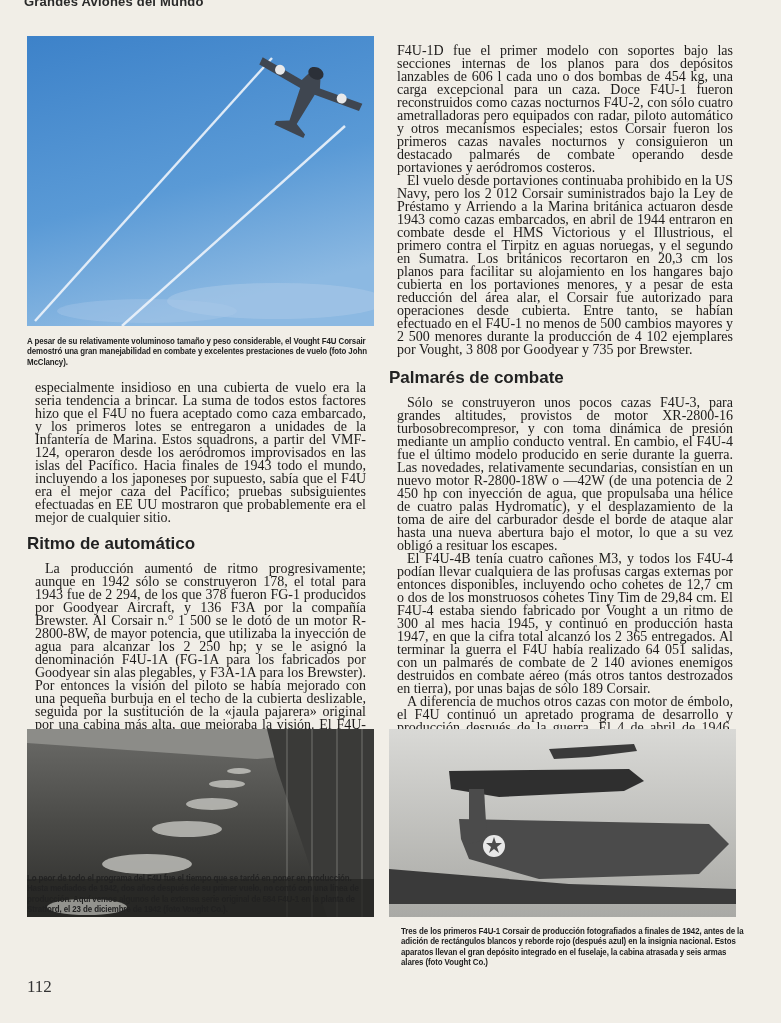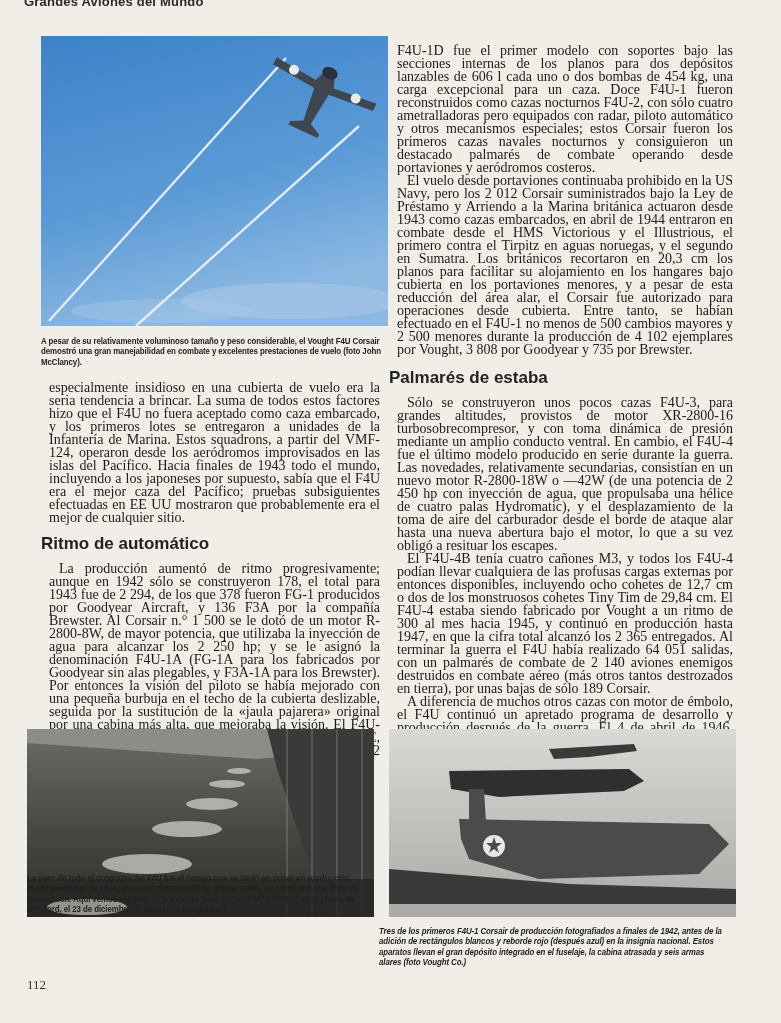--- a/index.html
+++ b/index.html
@@ -8,21 +8,21 @@
     background: #f1eee7;
     font-family: "Liberation Serif", serif;
     color: #1c1a19;
     position: relative;
   }
   .running-head {
     position: absolute; left: 24px; top: -6px;
     font-family: "Liberation Sans", sans-serif; font-weight: bold;
     font-size: 13px; color: #2a2a2a; letter-spacing: 0.2px;
   }
-  .col-left { position: absolute; left: 41px; top: 36px; width: 347px; }
+  .col-left { position: absolute; left: 27px; top: 36px; width: 347px; }
   .col-right { position: absolute; left: 389px; top: 36px; width: 352px; }
   .photo { position: relative; overflow: hidden; }
   .photo svg { display: block; width: 100%; height: 100%; }
   .caption {
     font-family: "Liberation Sans", sans-serif; font-weight: bold;
     font-size: 8.6px; line-height: 10.4px; color: #222;
     letter-spacing: -0.1px; margin-top: 10px;
     transform: scaleX(0.92); transform-origin: left top; width: 108%;
   }
   .body-text {
@@ -30,26 +30,26 @@
     hyphens: auto; margin: 8px;
   }
   .body-text p { margin: 0; text-indent: 10px; }
   .body-text p.noindent { text-indent: 0; }
   .section-heading {
     font-family: "Liberation Sans", sans-serif; font-weight: bold;
     font-size: 17px; color: #222; margin: 10px 0 6px 0;
   }
   .page-number {
     position: absolute; left: 27px; top: 977px;
-    font-size: 13px; color: #333;
+    font-size: 17px; color: #333;
   }
   .bottom-photo-left { position: absolute; left: 27px; top: 729px; width: 347px; height: 188px; }
   .bottom-photo-right { position: absolute; left: 389px; top: 729px; width: 347px; height: 188px; }
   .bottom-caption-left { position: absolute; left: 27px; top: 873px; width: 347px; }
-  .bottom-caption-right { position: absolute; left: 379px; top: 926px; width: 347px; font-style: italic; }
+  .bottom-caption-right { position: absolute; left: 401px; top: 926px; width: 347px; }
   .bottom-caption-left .caption, .bottom-caption-right .caption { margin-top: 0; }
 </style>
 </head>
 <body>
 
 <div class="running-head">Grandes Aviones del Mundo</div>
 
 <div class="col-left">
   <div class="photo" style="height:290px;">
     <svg viewBox="0 0 347 290" preserveAspectRatio="none">
@@ -82,21 +82,21 @@
   <div class="body-text">
     <p>La producción aumentó de ritmo progresivamente; aunque en 1942 sólo se construyeron 178, el total para 1943 fue de 2 294, de los que 378 fueron FG-1 producidos por Goodyear Aircraft, y 136 F3A por la compañía Brewster. Al Corsair n.° 1 500 se le dotó de un motor R-2800-8W, de mayor potencia, que utilizaba la inyección de agua para alcanzar los 2 250 hp; y se le asignó la denominación F4U-1A (FG-1A para los fabricados por Goodyear sin alas plegables, y F3A-1A para los Brewster). Por entonces la visión del piloto se había mejorado con una pequeña burbuja en el techo de la cubierta deslizable, seguida por la sustitución de la «jaula pajarera» original por una cabina más alta, que mejoraba la visión. El F4U-1B fue una variante para la Armada británica; el F4U-1C, un lote de 200 con cuatro cañones de 20 mm M2 (Hispano). El</p>
   </div>
 </div>
 
 <div class="col-right">
   <div class="body-text">
     <p class="noindent">F4U-1D fue el primer modelo con soportes bajo las secciones internas de los planos para dos depósitos lanzables de 606 l cada uno o dos bombas de 454 kg, una carga excepcional para un caza. Doce F4U-1 fueron reconstruidos como cazas nocturnos F4U-2, con sólo cuatro ametralladoras pero equipados con radar, piloto automático y otros mecanismos especiales; estos Corsair fueron los primeros cazas navales nocturnos y consiguieron un destacado palmarés de combate operando desde portaviones y aeródromos costeros.</p>
     <p>El vuelo desde portaviones continuaba prohibido en la US Navy, pero los 2 012 Corsair suministrados bajo la Ley de Préstamo y Arriendo a la Marina británica actuaron desde 1943 como cazas embarcados, en abril de 1944 entraron en combate desde el HMS Victorious y el Illustrious, el primero contra el Tirpitz en aguas noruegas, y el segundo en Sumatra. Los británicos recortaron en 20,3 cm los planos para facilitar su alojamiento en los hangares bajo cubierta en los portaviones menores, y a pesar de esta reducción del área alar, el Corsair fue autorizado para operaciones desde cubierta. Entre tanto, se habían efectuado en el F4U-1 no menos de 500 cambios mayores y 2 500 menores durante la producción de 4 102 ejemplares por Vought, 3 808 por Goodyear y 735 por Brewster.</p>
   </div>
-  <div class="section-heading" style="margin-top:12px;">Palmarés de estaba</div>
+  <div class="section-heading" style="margin-top:12px;">Palmarés de combate</div>
   <div class="body-text">
     <p>Sólo se construyeron unos pocos cazas F4U-3, para grandes altitudes, provistos de motor XR-2800-16 turbosobrecompresor, y con toma dinámica de presión mediante un amplio conducto ventral. En cambio, el F4U-4 fue el último modelo producido en serie durante la guerra. Las novedades, relativamente secundarias, consistían en un nuevo motor R-2800-18W o —42W (de una potencia de 2 450 hp con inyección de agua, que propulsaba una hélice de cuatro palas Hydromatic), y el desplazamiento de la toma de aire del carburador desde el borde de ataque alar hasta una nueva abertura bajo el motor, lo que a su vez obligó a resituar los escapes.</p>
     <p>El F4U-4B tenía cuatro cañones M3, y todos los F4U-4 podían llevar cualquiera de las profusas cargas externas por entonces disponibles, incluyendo ocho cohetes de 12,7 cm o dos de los monstruosos cohetes Tiny Tim de 29,84 cm. El F4U-4 estaba siendo fabricado por Vought a un ritmo de 300 al mes hacia 1945, y continuó en producción hasta 1947, en que la cifra total alcanzó los 2 365 entregados. Al terminar la guerra el F4U había realizado 64 051 salidas, con un palmarés de combate de 2 140 aviones enemigos destruidos en combate aéreo (más otros tantos destrozados en tierra), por unas bajas de sólo 189 Corsair.</p>
     <p>A diferencia de muchos otros cazas con motor de émbolo, el F4U continuó un apretado programa de desarrollo y producción después de la guerra. El 4 de abril de 1946, Chance Vought Aircraft vuela el XF4U-5, propulsado por el R-2800-32W con un sobrecompresor de dos etapas de velocidad variable, e identificable visualmente por las tomas de aire parejas en el anillo del capó, en lugar de la toma ventral anterior. Por fin, toda el ala se revistió en metal, disminuyendo drásticamente la resistencia parásita, y se añadieron compensadores por muelle en los timones de profundi-</p>
   </div>
 </div>
 
 <div class="bottom-photo-left photo">
   <svg viewBox="0 0 347 188" preserveAspectRatio="none">
     <defs>

